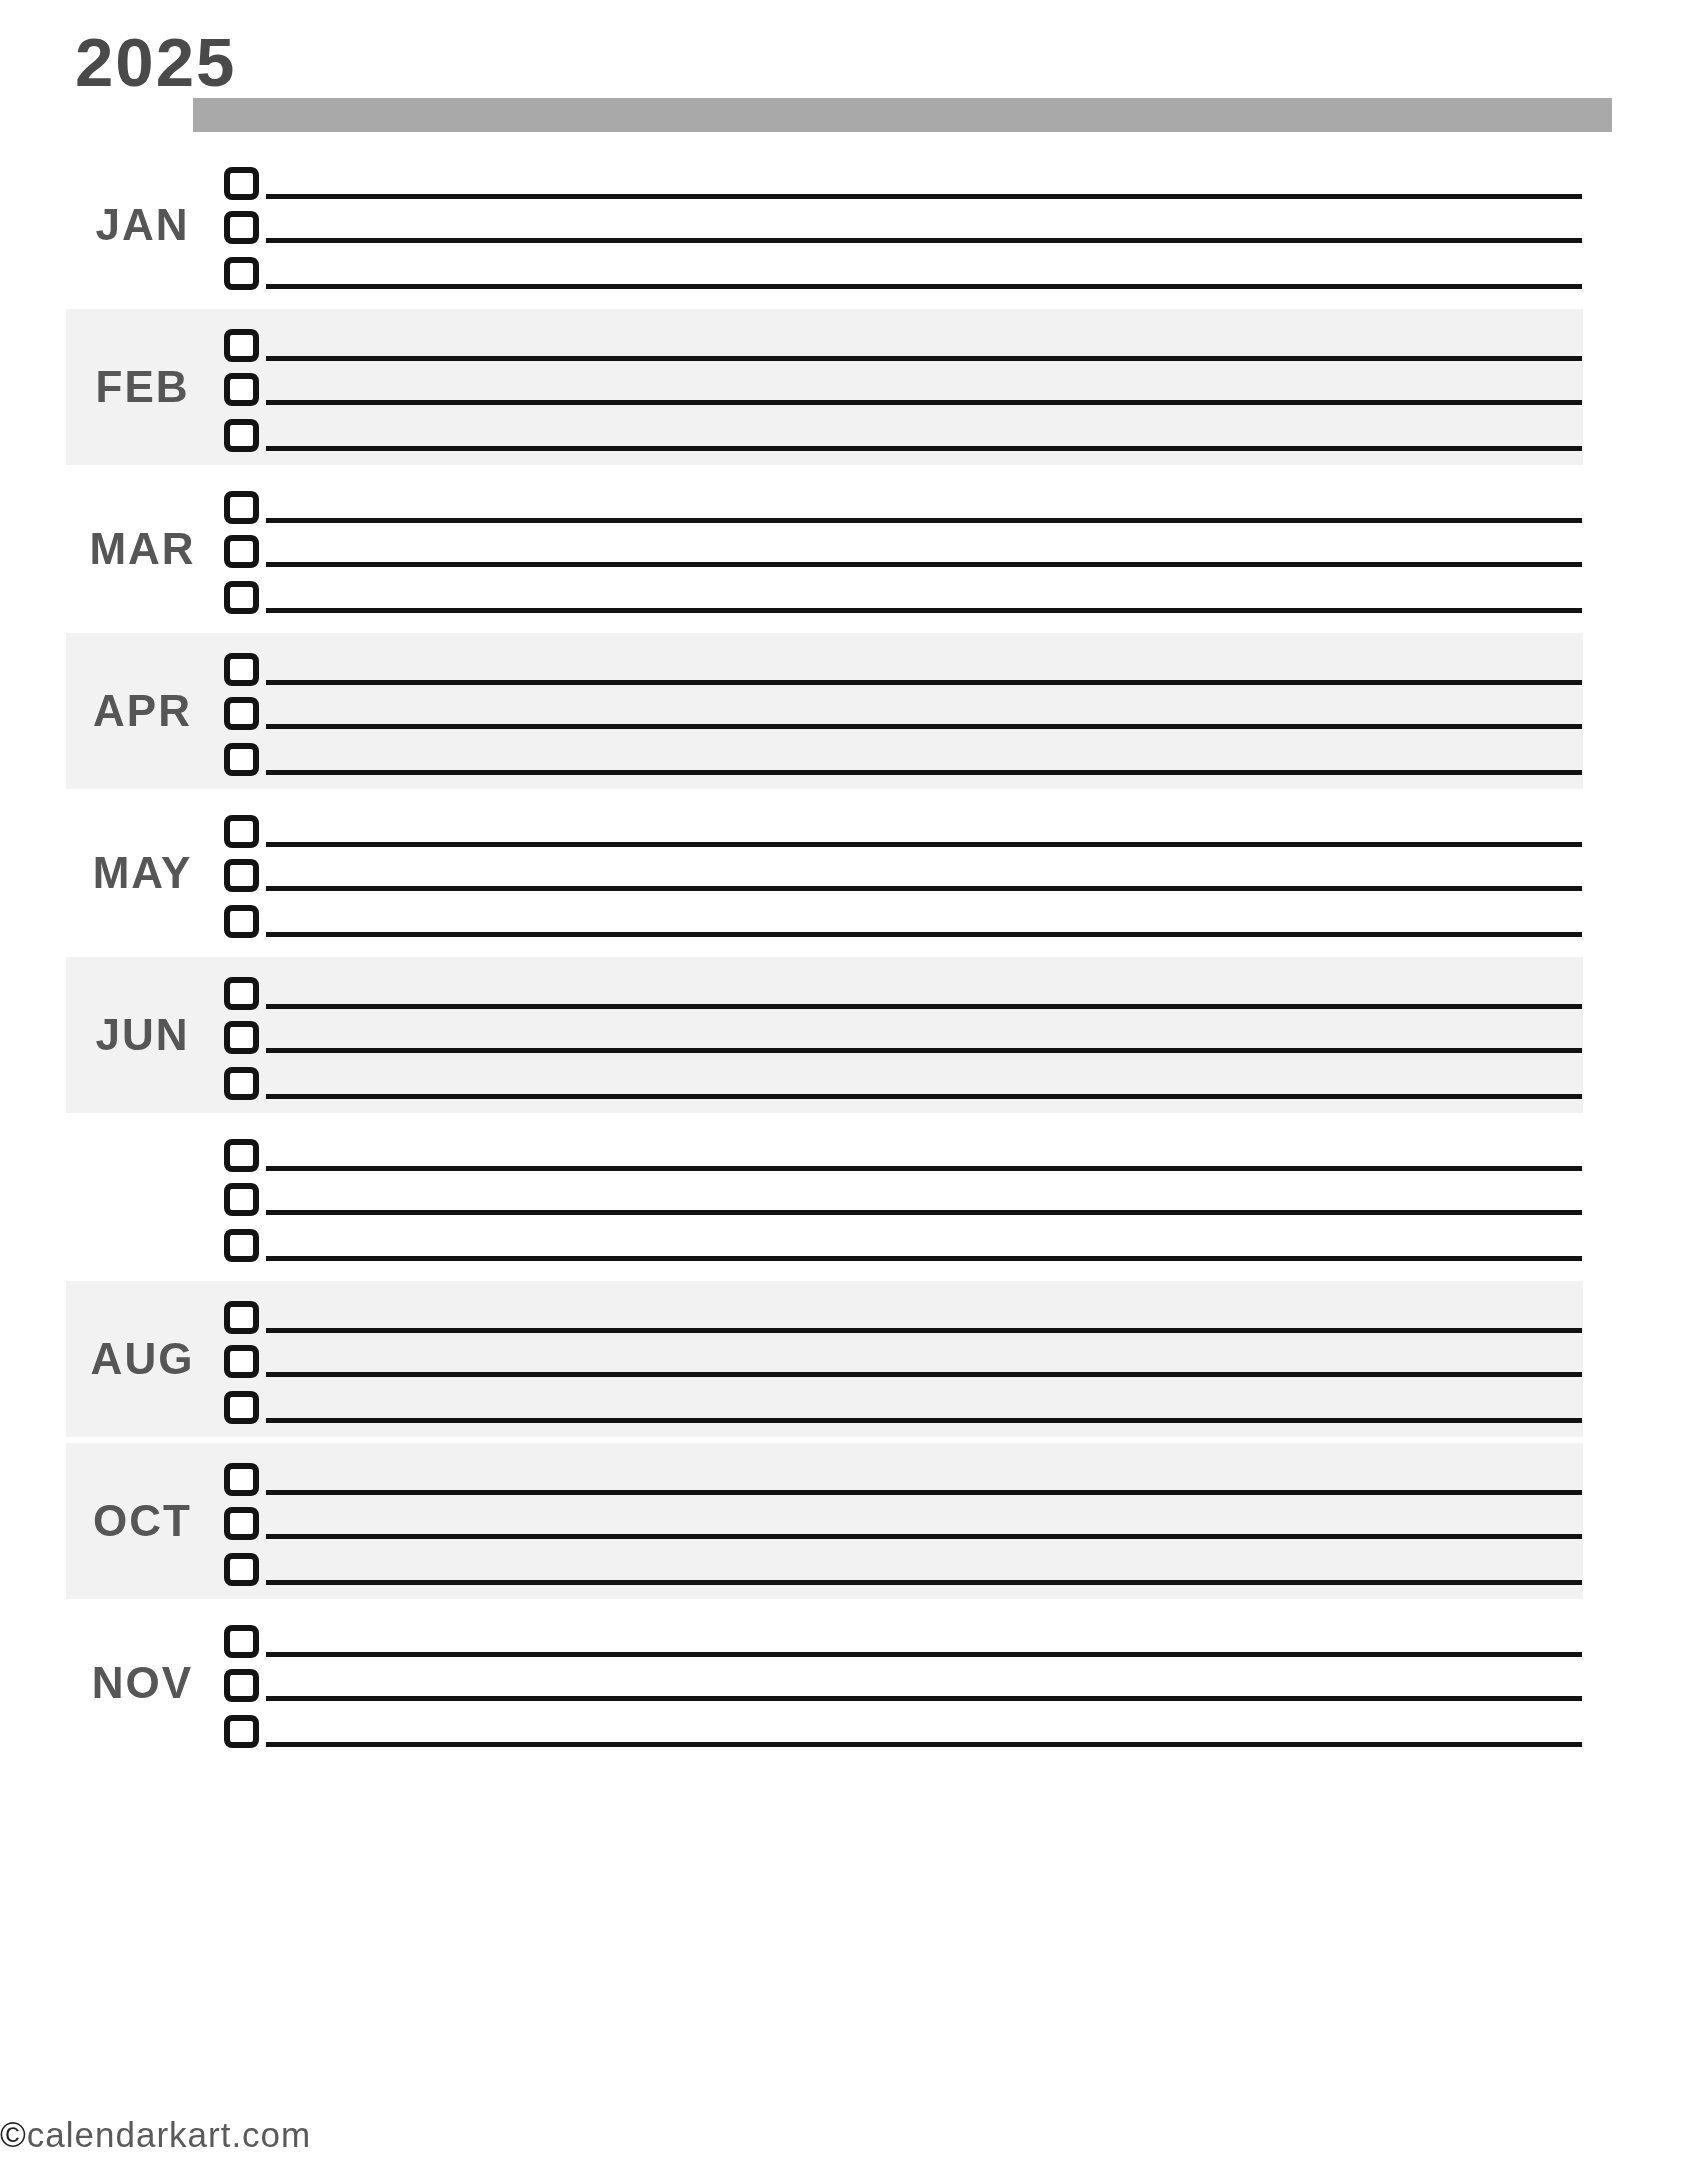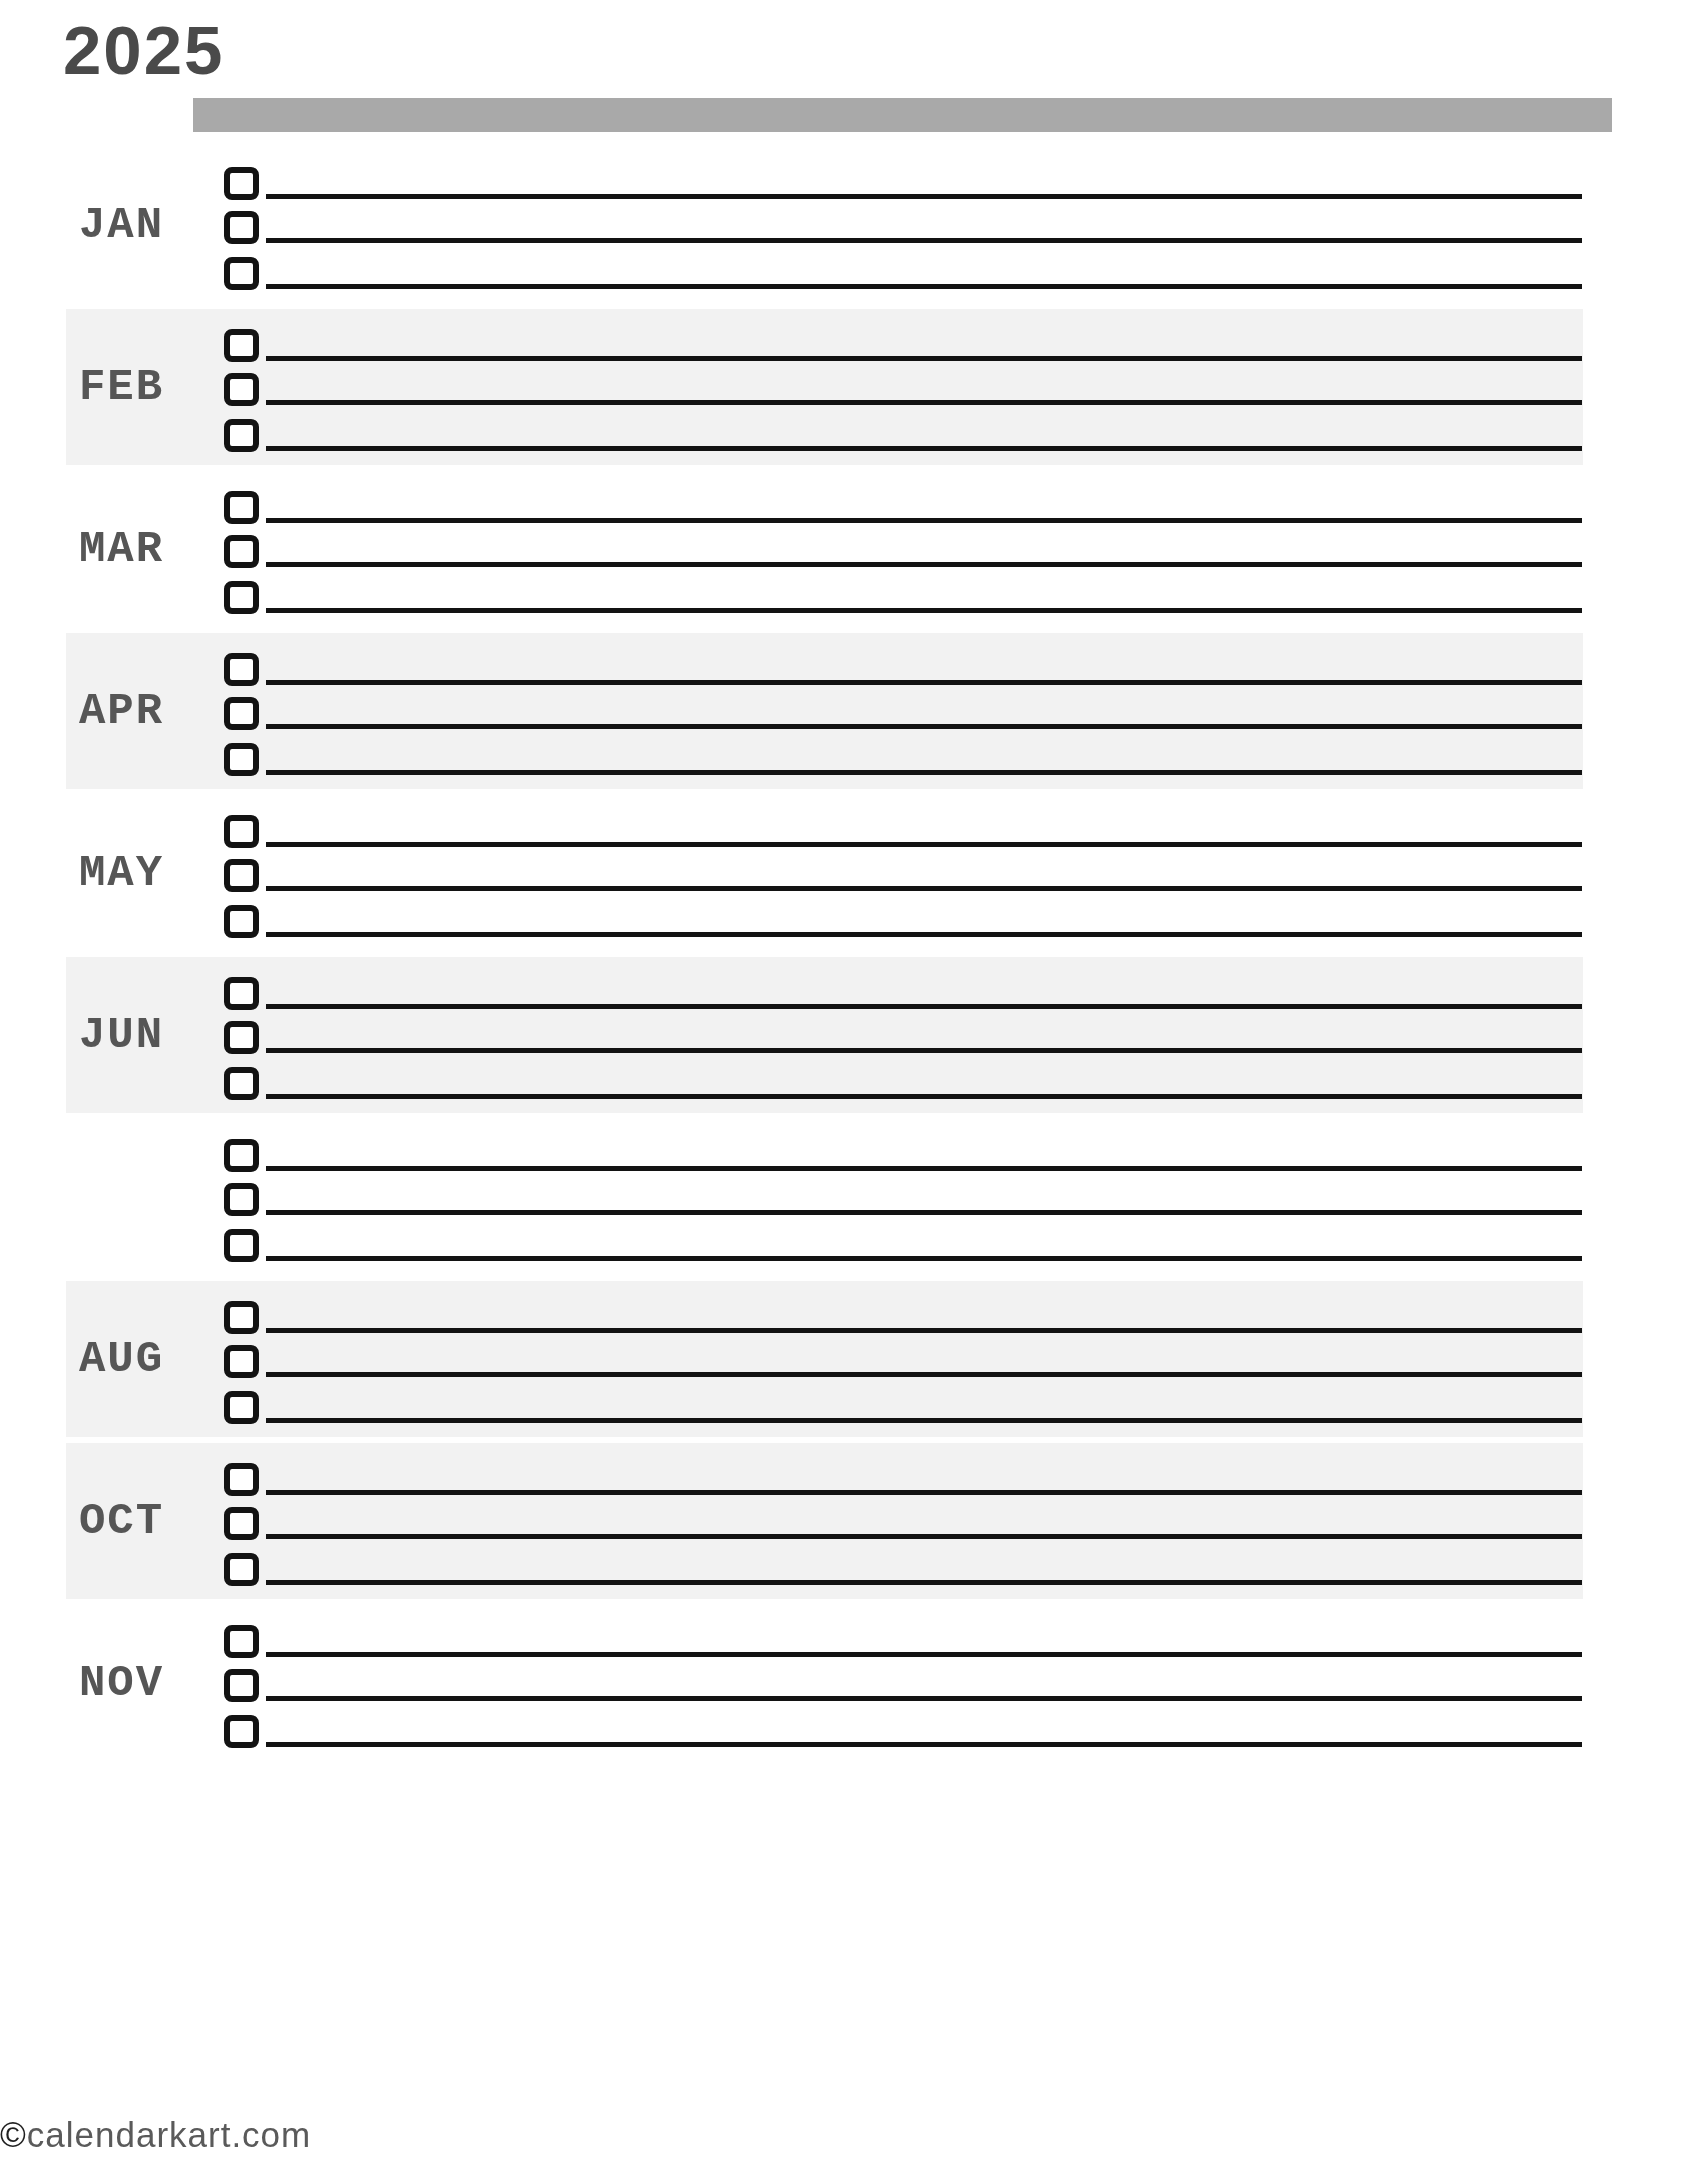--- a/index.html
+++ b/index.html
@@ -5,38 +5,38 @@
   :root{
     --title:#4a4a4a; --bar:#a9a9a9; --band:#f2f2f2;
     --label:#565656; --ink:#131313; --footer:#5a5a5a;
   }
   html,body{margin:0;padding:0;background:#fff;}
   .page{
     position:relative; width:1683px; height:2178px; background:#fff;
     overflow:hidden; font-family:"Liberation Sans", sans-serif;
   }
   .year-title{
-    position:absolute; left:59px; top:12px; margin:4px;
+    position:absolute; left:59px; top:12px; margin:16px;
     font-size:69px; font-weight:800; letter-spacing:2px; color:var(--title);
     line-height:1;
   }
   .title-bar{
     position:absolute; left:193px; top:98px; width:1419px; height:34px;
     background:var(--bar);
   }
   .months{position:absolute; left:0; right:0; top:147px;}
   .month{position:relative; height:162px;}
   .band{
     position:absolute; left:66px; top:0; width:1517px; height:156px;
     background:var(--band);
   }
   .month-label{
-    position:absolute; left:50px; top:0; width:143px; height:156px;
+    position:absolute; left:71px; top:0; width:143px; height:156px;
     display:flex; align-items:center; justify-content:center;
-    font-size:44px; font-weight:800; letter-spacing:2px; color:var(--label);font-family:Liberation Mono, monospace;
+    font-size:44px; font-weight:800; letter-spacing:2px; color:var(--label);
   }
   .row{position:absolute; left:224px; right:101px; height:36px;}
   .row.r0{top:20px}.row.r1{top:64px}.row.r2{top:110px}
   .checkbox{
     position:absolute; left:0; top:0; width:23px; height:21px;
     border:6px solid var(--ink); border-radius:8px; background:#fff;
   }
   .line{
     position:absolute; left:42px; right:0; top:27px; height:5px;
     background:var(--ink);

